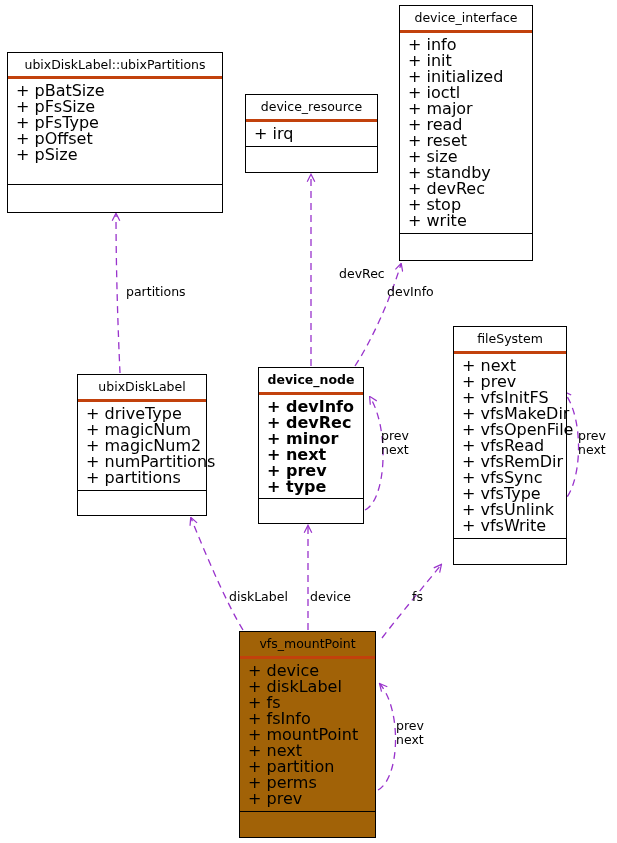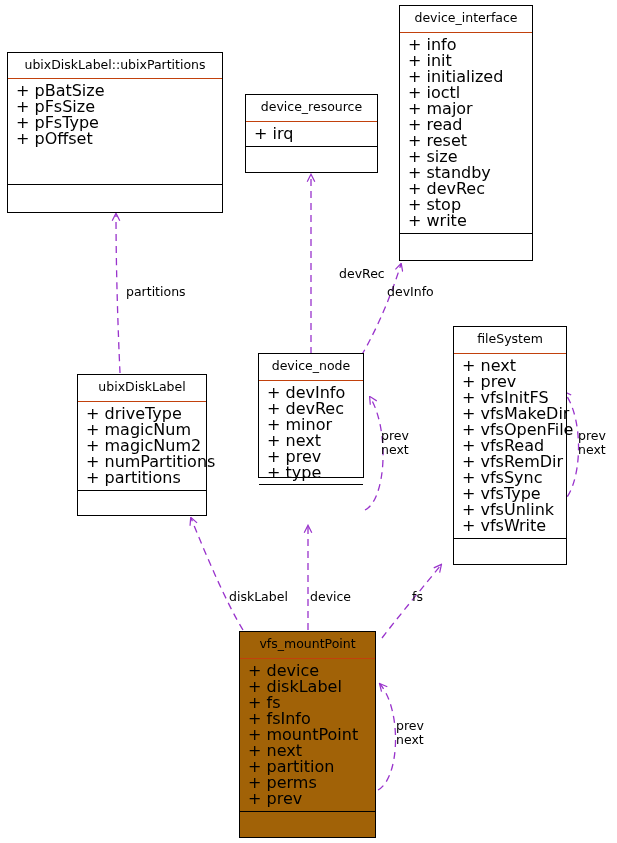--- a/index.html
+++ b/index.html
@@ -32,21 +32,21 @@
   .uml-class.filled {
     background: #a16207;
   }
   .class-title {
     box-sizing: border-box;
     text-align: center;
     font-size: 12.5px;
     line-height: 14px;
     padding: 5px 4px 5px 4px;
     color: #000000;
-    border-bottom: 1px solid #c2410c;
+    border-bottom: 3px solid #c2410c;
     white-space: nowrap;
   }
   .class-attrs {
     box-sizing: border-box;
     border-bottom: 1px solid #000000;
     padding: 4px 0 4px 0;
   }
   .attr-row {
     font-size: 16px;
     line-height: 16px;
@@ -116,20 +116,21 @@
     </g>
   </svg>
 
   <div class="uml-class" style="left:7px; top:52px; width:216px; height:161px;">
     <div class="class-title" style="height:26px;">ubixDiskLabel::ubixPartitions</div>
     <div class="class-attrs" style="height:106px;">
       <div class="attr-row">+ pBatSize</div>
       <div class="attr-row">+ pFsSize</div>
       <div class="attr-row">+ pFsType</div>
       <div class="attr-row">+ pOffset</div>
+      <div class="attr-row">+ pSize</div>
     </div>
     <div class="class-ops"></div>
   </div>
 
   <div class="uml-class" style="left:245px; top:94px; width:133px; height:79px;">
     <div class="class-title" style="height:27px;">device_resource</div>
     <div class="class-attrs" style="height:25px;">
       <div class="attr-row">+ irq</div>
     </div>
     <div class="class-ops"></div>
@@ -159,21 +160,21 @@
     <div class="class-attrs" style="height:89px;">
       <div class="attr-row">+ driveType</div>
       <div class="attr-row">+ magicNum</div>
       <div class="attr-row">+ magicNum2</div>
       <div class="attr-row">+ numPartitions</div>
       <div class="attr-row">+ partitions</div>
     </div>
     <div class="class-ops"></div>
   </div>
 
-  <div class="uml-class" style="left:258px; top:353px; width:106px; height:125px;">
+  <div class="uml-class" style="left:258px; top:367px; width:106px; height:157px;font-weight:bold;">
     <div class="class-title" style="height:27px;">device_node</div>
     <div class="class-attrs" style="height:104px;">
       <div class="attr-row">+ devInfo</div>
       <div class="attr-row">+ devRec</div>
       <div class="attr-row">+ minor</div>
       <div class="attr-row">+ next</div>
       <div class="attr-row">+ prev</div>
       <div class="attr-row">+ type</div>
     </div>
     <div class="class-ops"></div>

